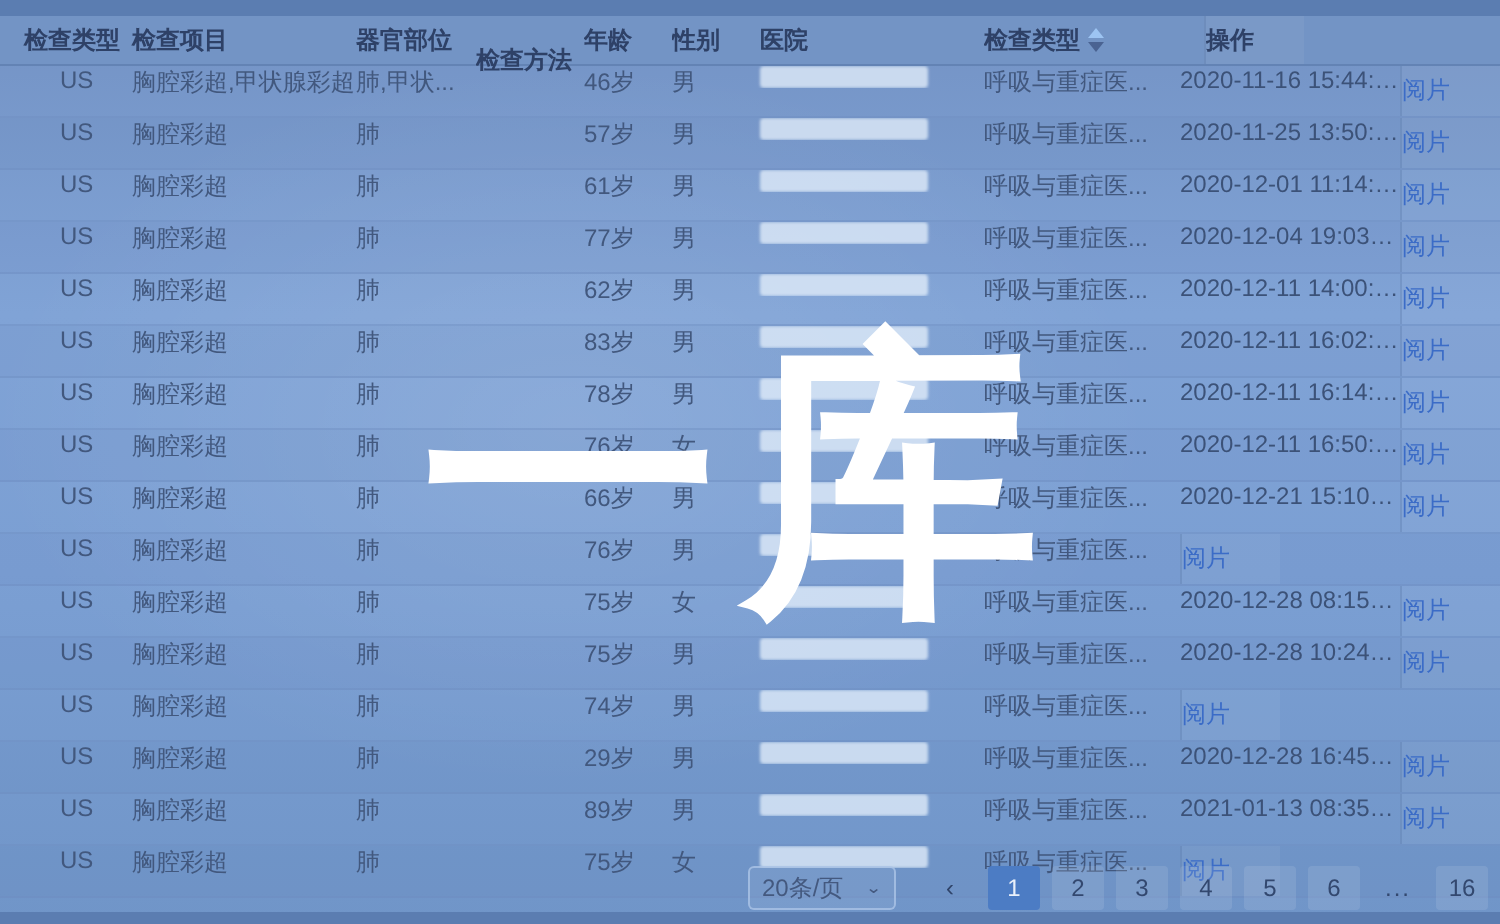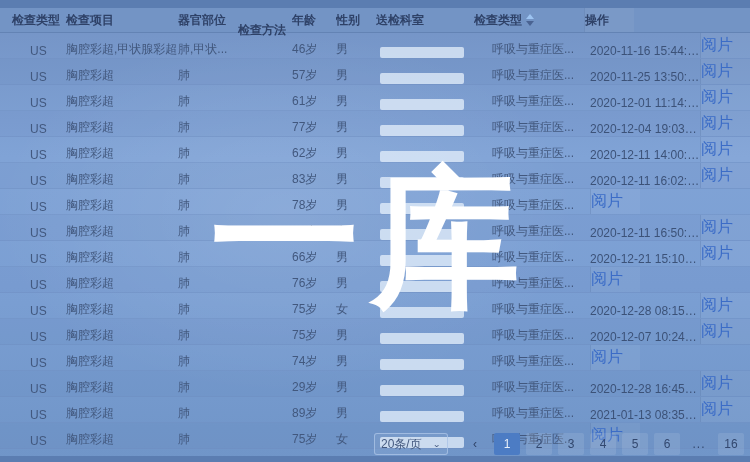--- a/index.html
+++ b/index.html
@@ -11,39 +11,39 @@
     background:radial-gradient(ellipse 420px 260px at 38% 46%,rgba(255,255,255,0.10),rgba(255,255,255,0) 70%);}
   .top-strip{position:absolute;left:0;top:0;width:750px;height:8px;background:#5b7db1;}
   .bottom-strip{position:absolute;left:0;bottom:0;width:750px;height:6px;background:#5b7db1;}
 
   
   .tablewrap{position:absolute;left:0;top:8px;width:750px;}
   .thead{display:flex;height:24px;align-items:center;background:#7394c5;
     border-bottom:1px solid rgba(70,100,150,0.35);}
   .th{font-size:12px;font-weight:bold;color:#2e4167;white-space:nowrap;overflow:hidden;
     display:flex;align-items:center;text-align:center;}
-  .tbody .tr{display:flex;height:25px;align-items:flex-end;
+  .tbody .tr{display:flex;height:25px;align-items:flex-start;
     border-bottom:1px solid rgba(110,142,192,0.45);}
   .tbody .tr:nth-child(even){background:rgba(80,115,175,0.07);}
   .td{font-size:12px;color:#42587e;white-space:nowrap;overflow:hidden;text-overflow:ellipsis;}
   .c1{width:62px;padding-left:30px;box-sizing:border-box;}
   .th.c1{padding-left:12px;}
   .c2{width:116px;padding-left:4px;box-sizing:border-box;}
   .c3{width:60px;}
   .c4{width:54px;margin-top:20px;}
   .c5{width:44px;}
   .c6{width:40px;}
   .c7{width:116px;padding-left:4px;box-sizing:border-box;}
   .c8{width:98px;}
   .c9{width:110px;}
   .c10{width:50px;background:rgba(255,255,255,0.05);align-self:stretch;display:flex;align-items:center;
        border-left:1px solid rgba(90,120,170,0.35);box-sizing:border-box;}
   .td.c9{color:#3c5278;}
   .redact{width:84px;height:11px;border-radius:2px;background:rgba(225,237,250,0.78);filter:blur(0.7px);}
-  .link{color:#3b6cc7;cursor:pointer;font-size:16px;}
+  .link{color:#3b6cc7;cursor:pointer;font-size:12px;}
   .sort-carets{display:inline-flex;flex-direction:column;margin-left:4px;line-height:0;}
   .caret{width:0;height:0;border-left:4px solid transparent;border-right:4px solid transparent;}
   .caret.up{border-bottom:5px solid #9dc4f2;margin-bottom:2px;}
   .caret.down{border-top:5px solid #4a6392;}
 
   
   .pagination{position:absolute;left:0;top:431px;width:744px;height:26px;display:flex;
     align-items:center;justify-content:flex-end;gap:6px;}
   .page-size{display:flex;align-items:center;justify-content:space-between;width:74px;height:22px;
     border:1px solid rgba(170,195,230,0.8);border-radius:3px;padding:0 6px;box-sizing:border-box;
@@ -80,22 +80,22 @@
         </div>
         <div class="th c4">
           <span>检查方法</span>
         </div>
         <div class="th c5">
           <span>年龄</span>
         </div>
         <div class="th c6">
           <span>性别</span>
         </div>
-        <div class="th c8">
-          <span>送检科室</span>
+        <div class="th c7">
+          <span>医院</span>
         </div>
         <div class="th c9">
           <span>检查类型</span>
           <span class="sort-carets">
             <span class="caret up"></span>
             <span class="caret down"></span>
           </span>
         </div>
         <div class="th c10">
           <span>操作</span>
@@ -202,20 +202,21 @@
           <div class="td c1">US</div>
           <div class="td c2">胸腔彩超</div>
           <div class="td c3">肺</div>
           <div class="td c4"></div>
           <div class="td c5">78岁</div>
           <div class="td c6">男</div>
           <div class="td c7">
             <div class="redact"></div>
           </div>
           <div class="td c8">呼吸与重症医...</div>
+          <div class="td c9">2020-12-11 16:14:49</div>
           <div class="td c10">
             <span class="link">阅片</span>
           </div>
         </div>
         <div class="tr">
           <div class="td c1">US</div>
           <div class="td c2">胸腔彩超</div>
           <div class="td c3">肺</div>
           <div class="td c4"></div>
           <div class="td c5">76岁</div>
@@ -280,21 +281,21 @@
           <div class="td c1">US</div>
           <div class="td c2">胸腔彩超</div>
           <div class="td c3">肺</div>
           <div class="td c4"></div>
           <div class="td c5">75岁</div>
           <div class="td c6">男</div>
           <div class="td c7">
             <div class="redact"></div>
           </div>
           <div class="td c8">呼吸与重症医...</div>
-          <div class="td c9">2020-12-07 10:24:30</div>
+          <div class="td c9">2020-12-28 10:24:30</div>
           <div class="td c10">
             <span class="link">阅片</span>
           </div>
         </div>
         <div class="tr">
           <div class="td c1">US</div>
           <div class="td c2">胸腔彩超</div>
           <div class="td c3">肺</div>
           <div class="td c4"></div>
           <div class="td c5">74岁</div>

